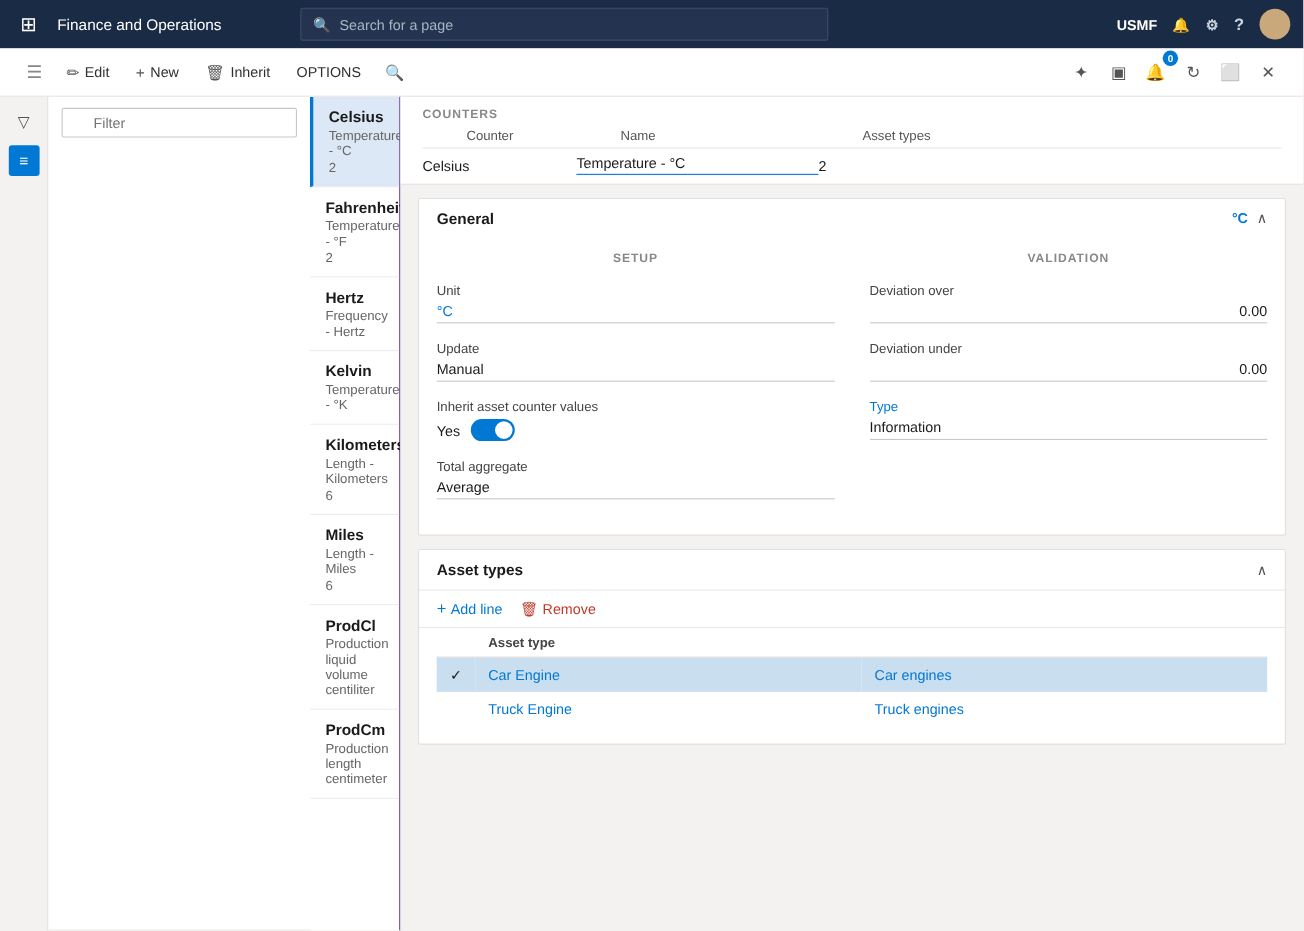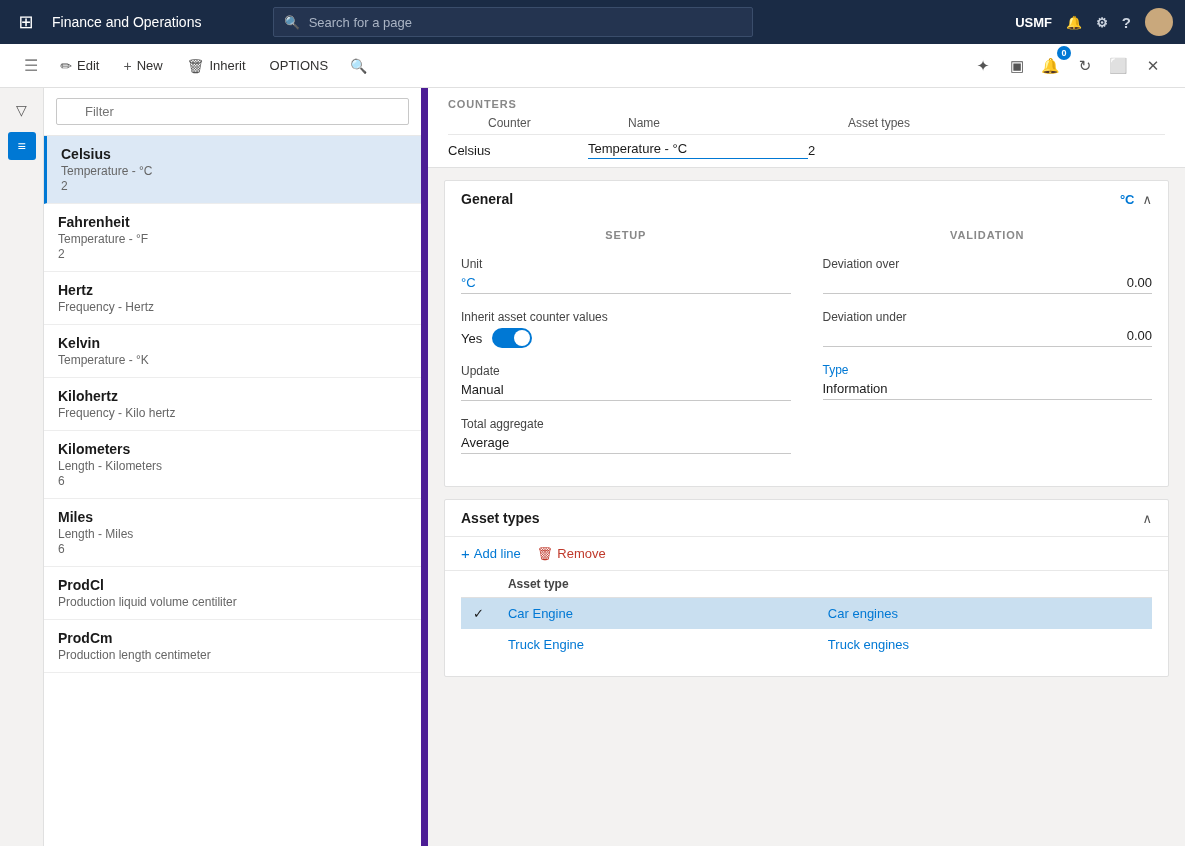--- a/index.html
+++ b/index.html
@@ -106,25 +106,24 @@
     }
 
     
     .main-layout {
       display: flex;
       height: calc(846px - 88px);
     }
 
     
     .sidebar {
-      width: 384px;
+      width: 320px;
       background: #fff;
-      border-right: 7px solid #4c1d95;
-      display: flex;
-      flex-direction: column;
+      border-right: 1px solid #4c1d95;
+      display: flex;
     }
     .sidebar-filter {
       padding: 10px 12px;
       border-bottom: 1px solid #e8e8e8;
     }
     .sidebar-filter-input {
       width: 100%;
       border: 1px solid #c8c8c8;
       border-radius: 2px;
       padding: 5px 8px 5px 28px;
@@ -215,21 +214,21 @@
 
     
     .card {
       background: #fff;
       margin: 12px 16px;
       border: 1px solid #e0e0e0;
       border-radius: 2px;
     }
     .card-header {
       display: flex;
-      align-items: flex-end;
+      align-items: flex-start;
       padding: 10px 16px;
       cursor: pointer;
     }
     .card-title {
       font-size: 14px;
       font-weight: 600;
       color: #1a1a1a;
       flex: 1;
     }
     .card-header-right {
@@ -417,25 +416,20 @@
       <div class="sidebar-item-name">Hertz</div>
       <div class="sidebar-item-sub">Frequency - Hertz</div>
 
     </div>
         <div class="sidebar-item">
       <div class="sidebar-item-name">Kelvin</div>
       <div class="sidebar-item-sub">Temperature - °K</div>
 
     </div>
         <div class="sidebar-item">
-      <div class="sidebar-item-name">Kilohertz</div>
-      <div class="sidebar-item-sub">Frequency - Kilo hertz</div>
-
-    </div>
-        <div class="sidebar-item">
       <div class="sidebar-item-name">Kilometers</div>
       <div class="sidebar-item-sub">Length - Kilometers</div>
       <div class="sidebar-item-count">6</div>
     </div>
         <div class="sidebar-item">
       <div class="sidebar-item-name">Miles</div>
       <div class="sidebar-item-sub">Length - Miles</div>
       <div class="sidebar-item-count">6</div>
     </div>
         <div class="sidebar-item">
@@ -478,31 +472,31 @@
       <div class="card-body">
         <div class="form-two-col">
 
           <div class="form-col">
             <div class="form-section-label">SETUP</div>
             <div class="form-field">
               <div class="form-field-label">Unit</div>
               <div class="form-field-value blue">°C</div>
             </div>
             <div class="form-field">
+              <div class="form-field-label">Update</div>
+              <div class="form-field-value">Manual</div>
+            </div>
+            <div class="form-field">
               <div class="form-field-label">Inherit asset counter values</div>
               <div class="toggle-row">
                 <span class="toggle-label">Yes</span>
                 <div class="toggle">
                   <div class="toggle-knob"></div>
                 </div>
               </div>
-            </div>
-            <div class="form-field">
-              <div class="form-field-label">Update</div>
-              <div class="form-field-value">Manual</div>
             </div>
             <div class="form-field">
               <div class="form-field-label">Total aggregate</div>
               <div class="form-field-value">Average</div>
             </div>
           </div>
 
           <div class="form-col">
             <div class="form-section-label">VALIDATION</div>
             <div class="form-field">

